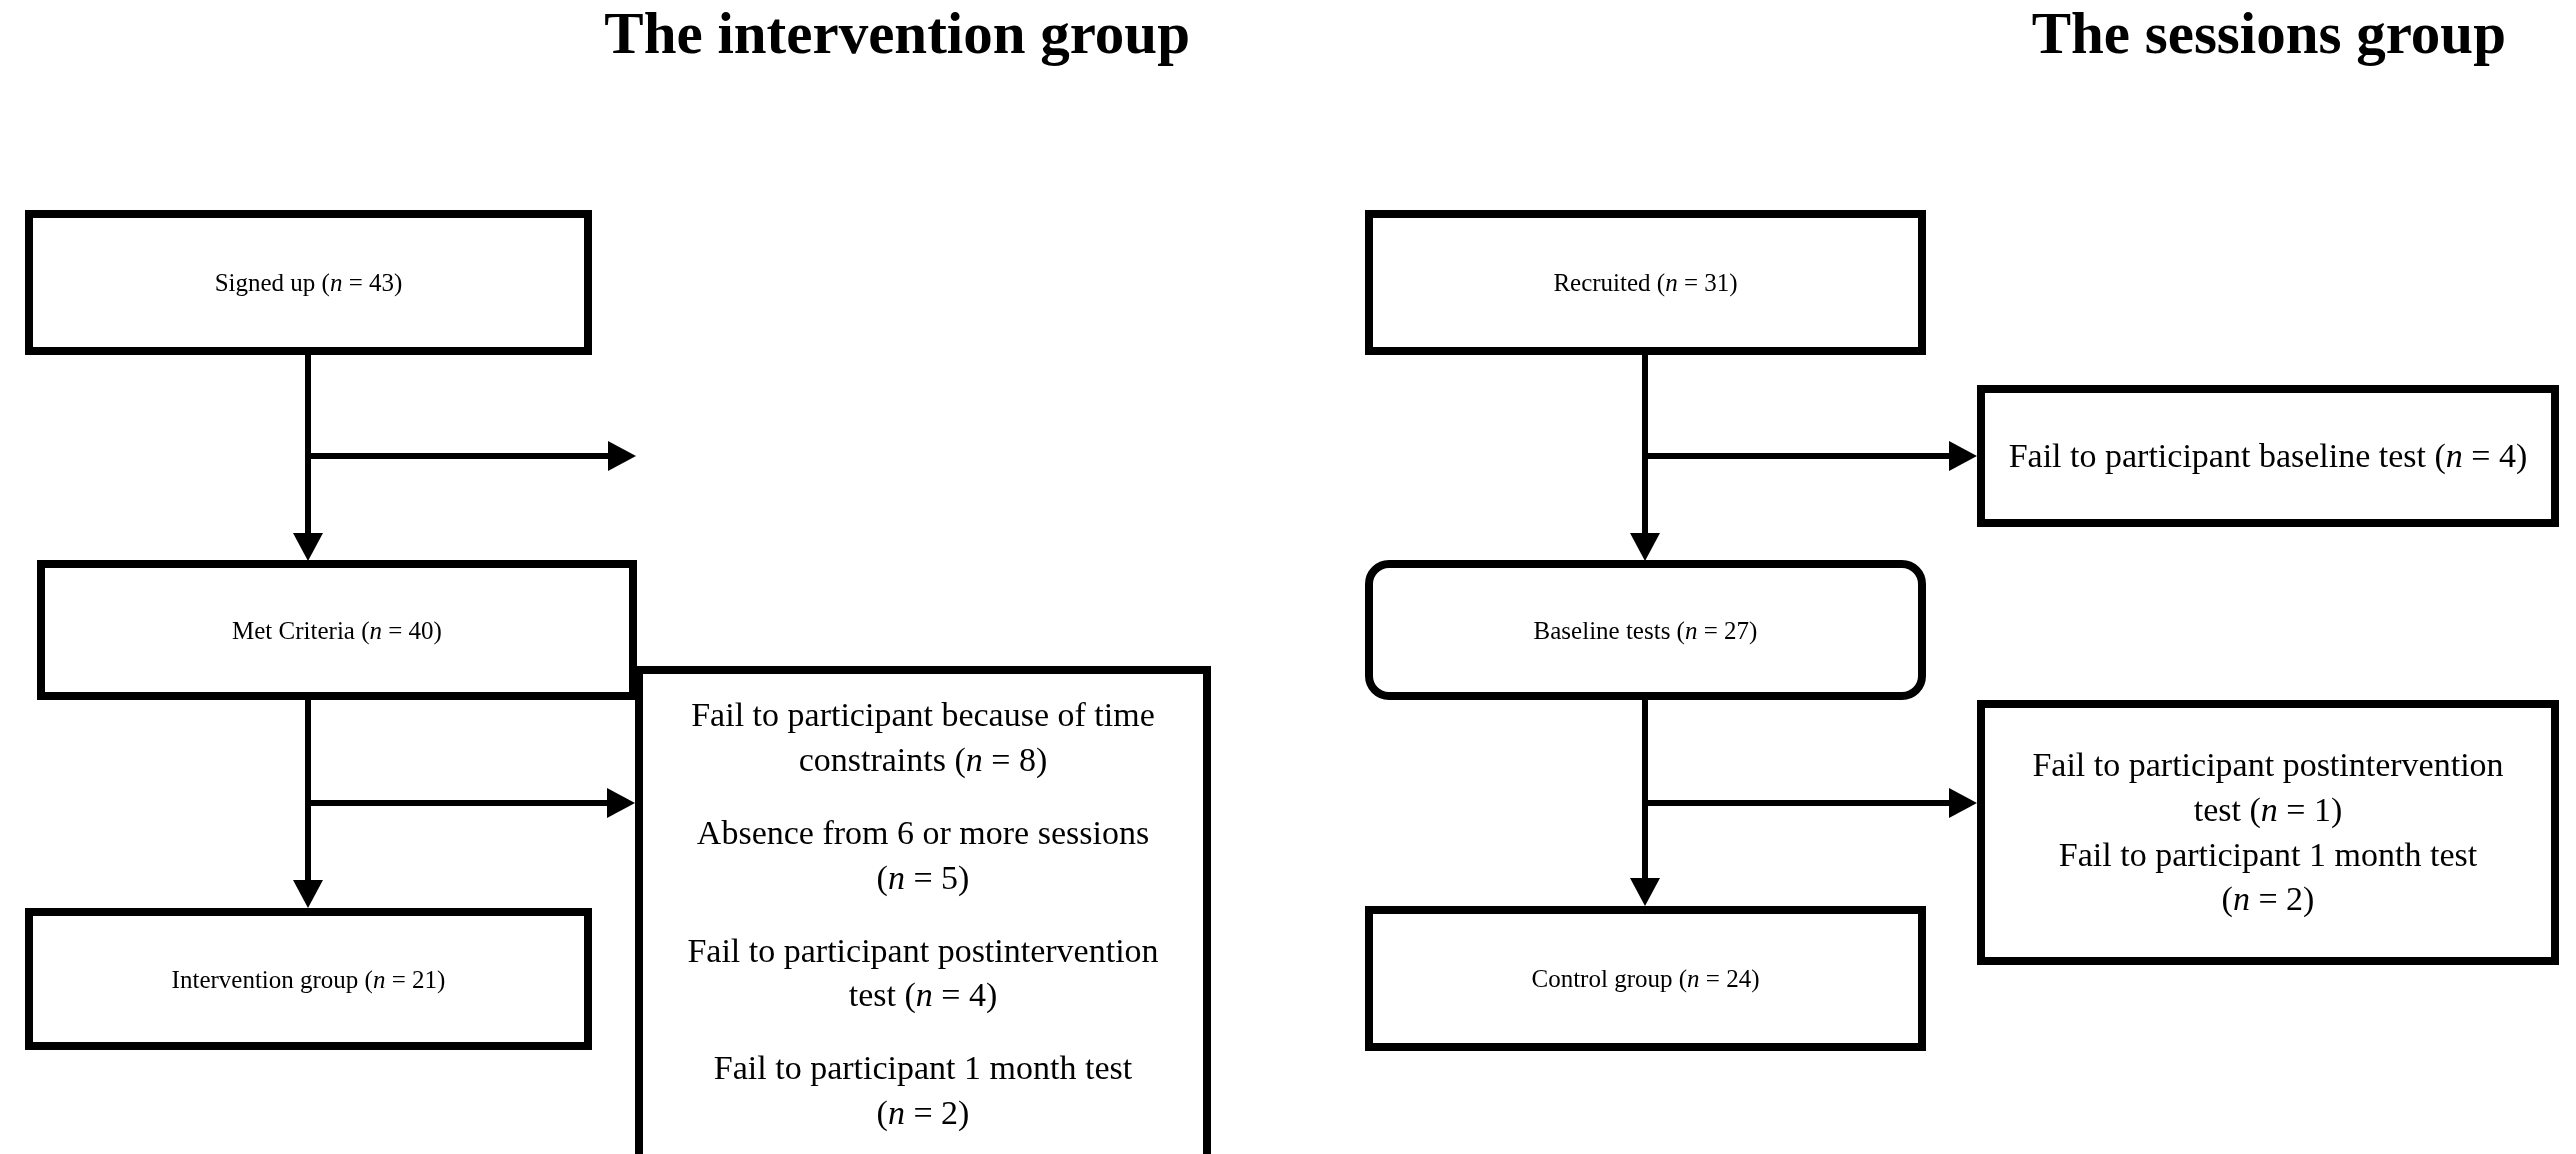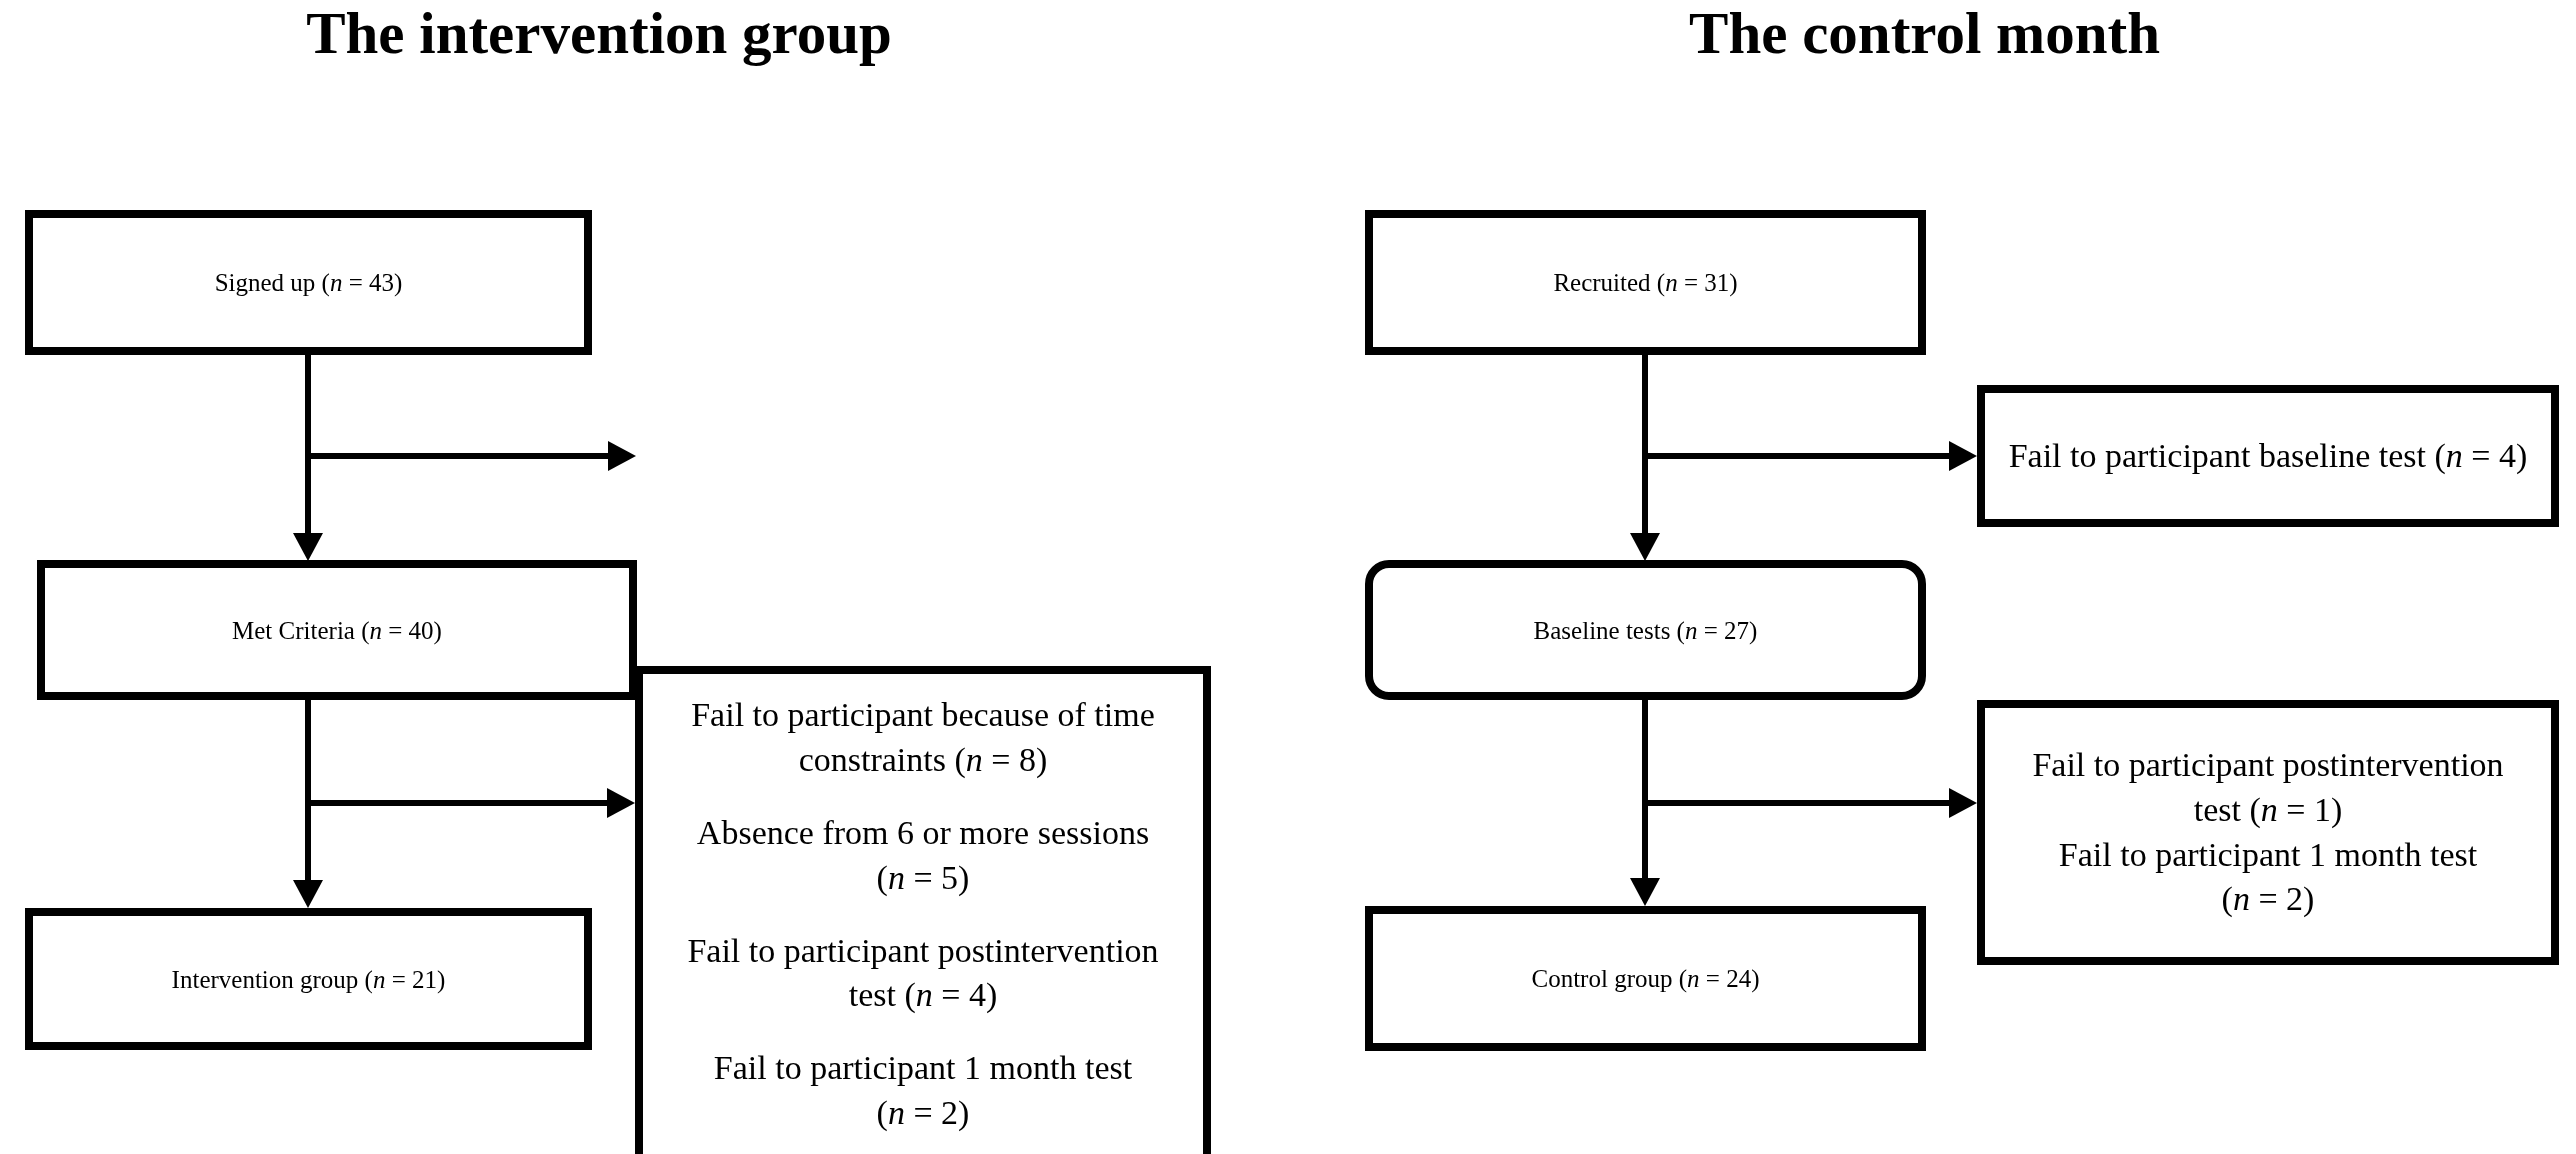--- a/index.html
+++ b/index.html
@@ -5,21 +5,21 @@
   :root { --ink:#000000; --bg:#ffffff; }
   * { box-sizing: border-box; }
   html,body { margin:0; padding:0; background:var(--bg); }
   .canvas {
     position:relative; width:2576px; height:1154px;
     background:var(--bg); overflow:hidden;
     font-family:"Liberation Serif","DejaVu Serif",serif;
     color:var(--ink);
   }
   .col-title {
-    position:absolute; text-align:center;
+    position:absolute; text-align:right;
     font-size:59px; font-weight:bold; line-height:1.15;padding-left:8px;
   }
   .box {
     position:absolute; border:8.8px solid var(--ink); background:var(--bg);
     display:flex; flex-direction:column; justify-content:center; align-items:center;
     text-align:center; font-size:25px; line-height:1.3;
   }
   .box.small-text { font-size:34px; }
   .box .item { display:block; }
   .box.gapped .item { margin-bottom:28px; }
@@ -37,21 +37,21 @@
     border-top:15px solid transparent; border-bottom:15px solid transparent;
     border-left:28px solid var(--ink);
   }
 </style>
 </head>
 <body>
 
 <div class="canvas">
 
   <div class="col-title" style="left:0; top:26; width:1190px;">The intervention group</div>
-  <div class="col-title" style="left:1335px; top:26; width:1171px;">The control month</div>
+  <div class="col-title" style="left:1335px; top:26; width:1171px;">The sessions group</div>
 
   <div class="box" style="left:25px; top:210px; width:567px; height:145px;">
       <div class="item">
         <div class="line">Signed up (<i>n</i> = 43)</div>
       </div>
     </div>
 
 
   <div class="box" style="left:25px; top:560px; width:600px; height:140px;margin-left:12px;">
       <div class="item">

